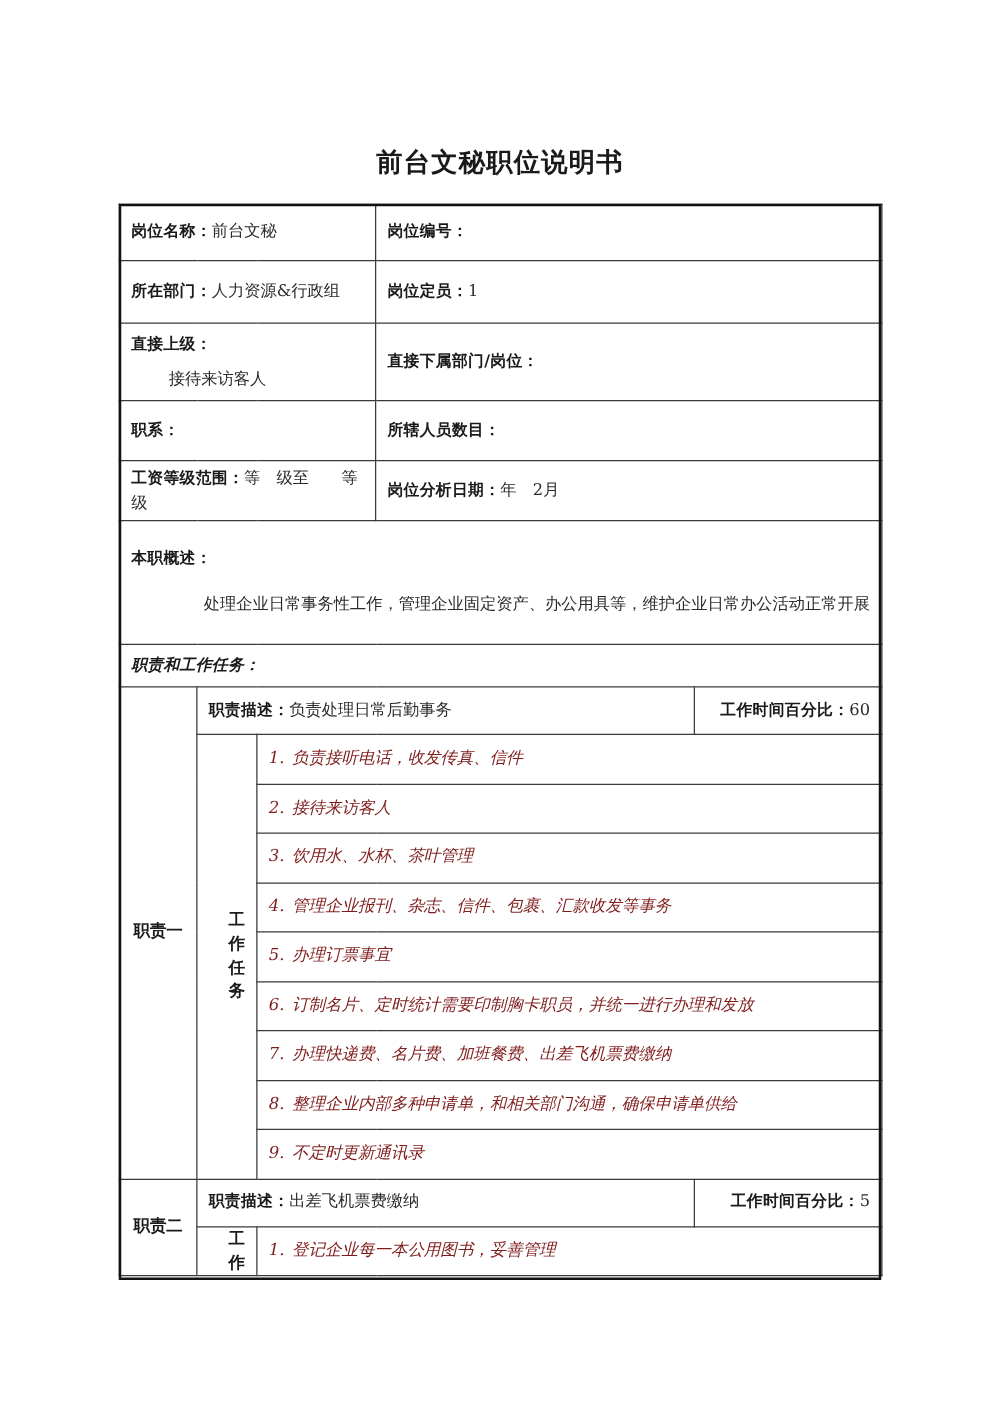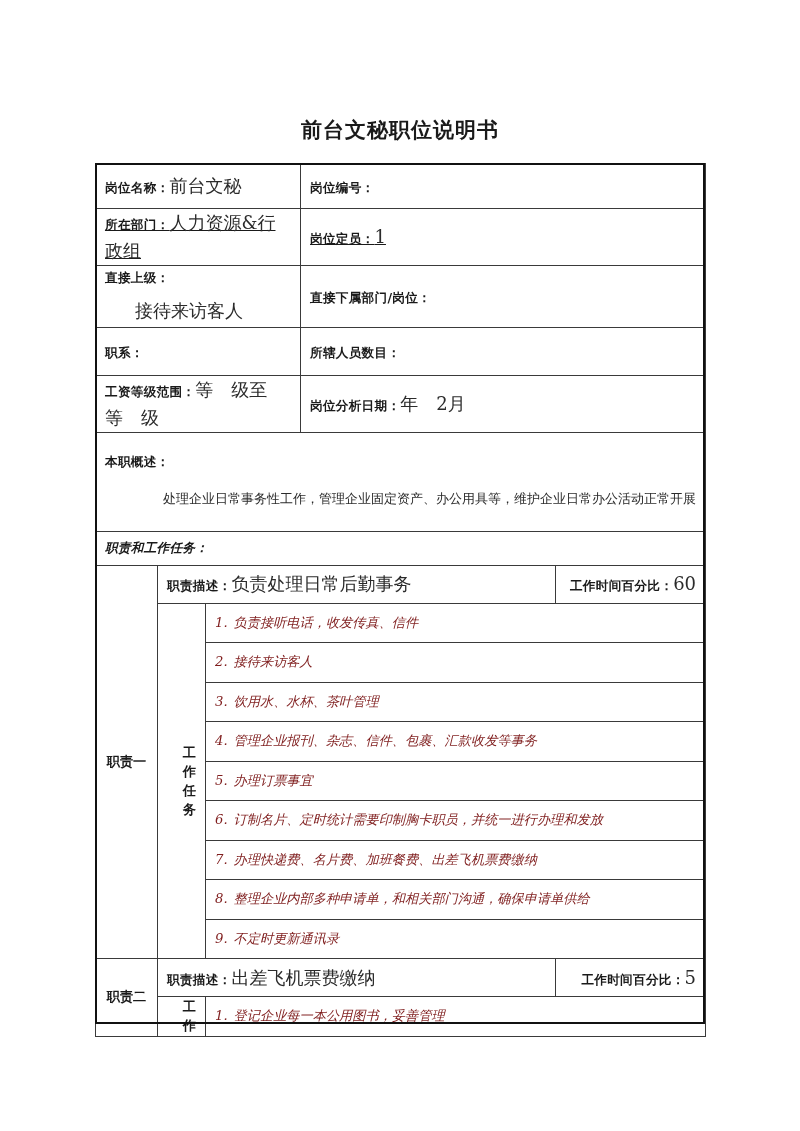--- a/index.html
+++ b/index.html
@@ -66,29 +66,29 @@
 
   .lbl {
     font-weight: bold;
     font-family: "DejaVu Sans", "Liberation Sans", sans-serif;
     font-size: 12.6px;
     letter-spacing: 0.3px;
   }
   .val {
     font-weight: normal;
     font-family: "DejaVu Serif", "Liberation Serif", serif;
-    font-size: 18px;
+    font-size: 13px;
     color: #2b2b2b;
   }
   .cell-pad {
     padding-top: 4px;
     padding-bottom: 4px;
   }
   .r1 { height: 44px; }
-  .r2 { height: 49px; text-decoration: underline; }
+  .r2 { height: 49px; }
   .r3 { height: 61px; }
   .r4 { height: 47px; }
   .r5 { height: 47px; }
 
   .sup-block {
     padding-top: 7px;
     padding-bottom: 7px;
     margin-left: 12px;
   }
   .sup-line2 {

